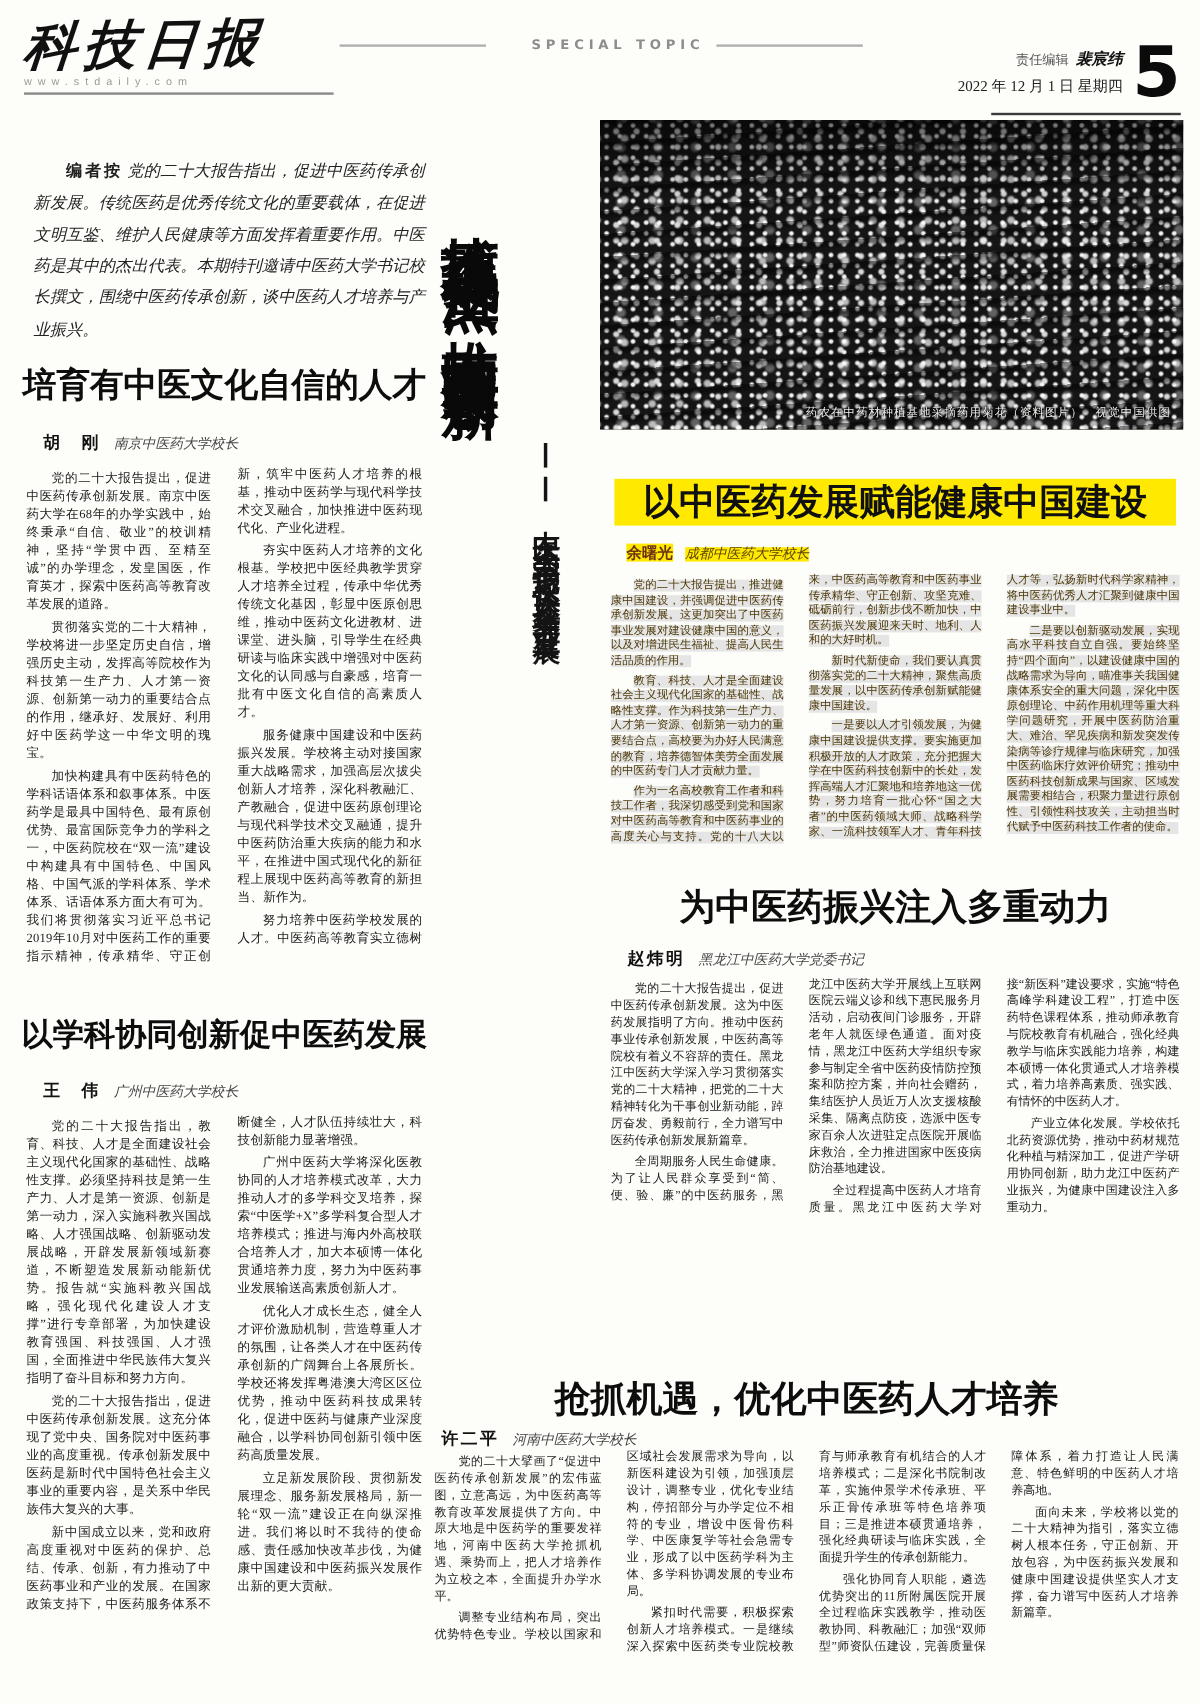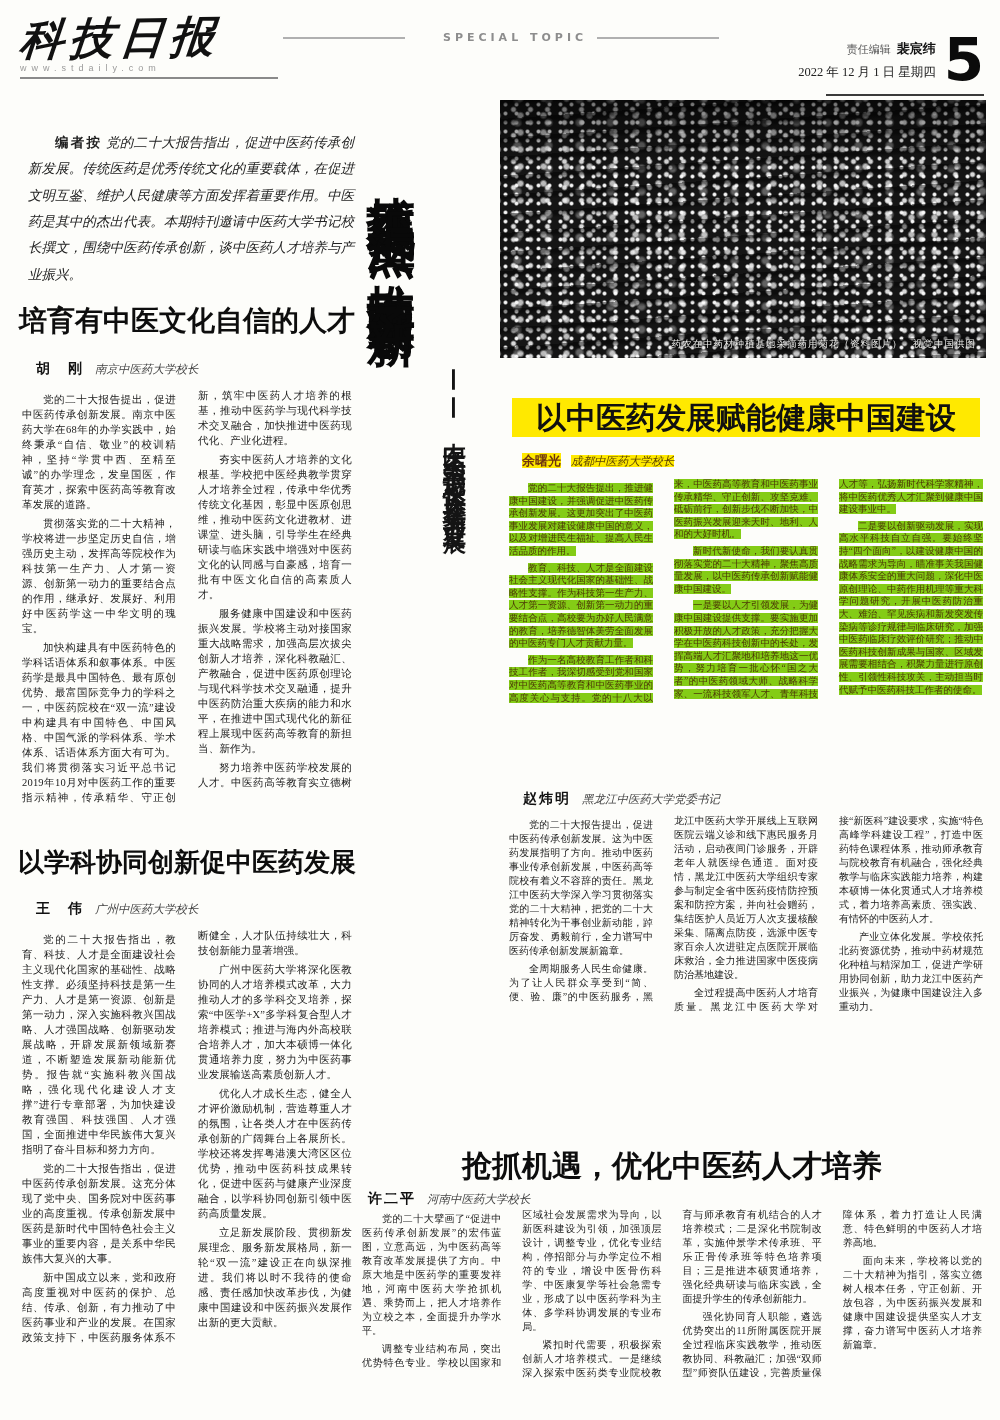--- a/index.html
+++ b/index.html
@@ -13,21 +13,21 @@
   .logo-script { font-family:"DejaVu Serif",serif; font-style:italic; font-weight:bold; font-size:44px; line-height:1.1; letter-spacing:6px; transform:skewX(-6deg) rotate(-1deg); display:inline-block; color:#111; }
   .logo-url { font-size:9px; letter-spacing:5px; color:#9a9a9a; margin-top:1px; font-family:"Liberation Sans",sans-serif; }
   .banner { position:absolute; left:283px; top:26px; width:436px; text-align:center; }
   .banner-title { font-family:"DejaVu Sans","Liberation Sans",sans-serif; font-weight:bold; font-size:41px; line-height:1.1; color:#5c5c5c; letter-spacing:1px; white-space:nowrap; }
   .banner-sub { display:flex; align-items:center; gap:10px; margin-top:5px; }
   .banner-sub .rule { flex:1; height:2px; background:#b0b0b0; }
   .banner-sub .subtext { font-family:"DejaVu Sans",sans-serif; font-weight:bold; font-size:11px; letter-spacing:4px; color:#8d8d8d; white-space:nowrap;margin-left:28px; }
   .mast-right { position:absolute; right:16px; top:34px; width:158px; display:flex; align-items:flex-start; justify-content:flex-end; gap:8px; border-bottom:2px solid #3a3a3a; padding-bottom:8px; }
   .mast-right-lines { text-align:right; padding-top:6px; }
   .editor-line { font-size:11px; color:#555; white-space:nowrap; }
-  .editor-line b { font-size:13px; color:#111; margin-left:6px; }
+  .editor-line b { font-size:13px; color:#111; margin-left:6px;font-style:italic; }
   .date-line { font-size:12.5px; color:#222; margin-top:6px; white-space:nowrap; }
   .page-num { font-family:"DejaVu Sans",sans-serif; font-weight:bold; font-size:58px; line-height:0.9; color:#0b0b0b; }
   
   .editor-note { position:absolute; left:28px; top:130px; width:326px; font-style:italic; font-size:13.5px; line-height:1.95; text-align:justify; color:#222; text-indent:2em; }
   .editor-note b { font-style:normal; font-weight:bold; letter-spacing:2px; }
   
   .a-title { position:absolute; font-family:"DejaVu Sans","Liberation Sans",sans-serif; font-weight:bold; color:#0d0d0d; text-align:center; white-space:nowrap; }
   .byline { position:absolute; font-size:12px; color:#333; white-space:nowrap; }
   .byline .name { font-weight:bold; font-size:14px; color:#111; margin-right:8px; letter-spacing:2px; }
   .byline .affil { font-style:italic; font-size:11.5px; color:#444; }
@@ -54,21 +54,21 @@
     background-position:0 0, 0 0, 0 0, 5px 3px, 9px 7px, 2px 11px;
   }
   .photo-caption { position:absolute; right:10px; bottom:7px; color:#f0f0ee; font-size:9.5px; letter-spacing:1px; text-shadow:0 0 3px #000, 0 0 2px #000; font-family:"Liberation Sans",sans-serif; }
   
   .hl-bg { background:#ffe900; }
   .a3-title-wrap { position:absolute; left:505px; top:398px; width:482px; text-align:center; }
   .a3-title-wrap .a3-title { font-family:"DejaVu Sans",sans-serif; font-weight:bold; font-size:30px; color:#101010; padding:2px 24px; white-space:nowrap; }
   .a3-byline { position:absolute; left:522px; top:452px; font-size:11.5px; white-space:nowrap; }
   .a3-byline .name { font-weight:bold; font-size:13px; color:#6e3410; margin-right:7px; }
   .a3-byline .affil { font-style:italic; color:#5d4303; }
-  .hl-body p span { background:#84cc16; color:#4c3806; box-decoration-break:clone; -webkit-box-decoration-break:clone; }
+  .hl-body p span { background:#e5e5e5; color:#4c3806; box-decoration-break:clone; -webkit-box-decoration-break:clone; }
   
   .a1-body { font-size:10.5px; line-height:15px; letter-spacing:.2px; }
   .a2-body { font-size:10.5px; line-height:15px; letter-spacing:.2px; }
   .a3-body { font-size:9.5px;  line-height:12.6px; }
   .a4-body { font-size:10px;   line-height:14px; }
   .a5-body { font-size:10px;   line-height:14px; }
 </style>
 </head>
 <body>
 
@@ -146,20 +146,21 @@
   <div class="body-text cols3 a3-body hl-body" style="left:505px; top:478px; width:482px; height:228px;">
       <p><span>党的二十大报告提出，推进健康中国建设，并强调促进中医药传承创新发展。这更加突出了中医药事业发展对建设健康中国的意义，以及对增进民生福祉、提高人民生活品质的作用。</span></p>
       <p><span>教育、科技、人才是全面建设社会主义现代化国家的基础性、战略性支撑。作为科技第一生产力、人才第一资源、创新第一动力的重要结合点，高校要为办好人民满意的教育，培养德智体美劳全面发展的中医药专门人才贡献力量。</span></p>
       <p><span>作为一名高校教育工作者和科技工作者，我深切感受到党和国家对中医药高等教育和中医药事业的高度关心与支持。党的十八大以来，中医药高等教育和中医药事业传承精华、守正创新、攻坚克难、砥砺前行，创新步伐不断加快，中医药振兴发展迎来天时、地利、人和的大好时机。</span></p>
       <p><span>新时代新使命，我们要认真贯彻落实党的二十大精神，聚焦高质量发展，以中医药传承创新赋能健康中国建设。</span></p>
       <p><span>一是要以人才引领发展，为健康中国建设提供支撑。要实施更加积极开放的人才政策，充分把握大学在中医药科技创新中的长处，发挥高端人才汇聚地和培养地这一优势，努力培育一批心怀“国之大者”的中医药领域大师、战略科学家、一流科技领军人才、青年科技人才等，弘扬新时代科学家精神，将中医药优秀人才汇聚到健康中国建设事业中。</span></p>
       <p><span>二是要以创新驱动发展，实现高水平科技自立自强。要始终坚持“四个面向”，以建设健康中国的战略需求为导向，瞄准事关我国健康体系安全的重大问题，深化中医原创理论、中药作用机理等重大科学问题研究，开展中医药防治重大、难治、罕见疾病和新发突发传染病等诊疗规律与临床研究，加强中医药临床疗效评价研究；推动中医药科技创新成果与国家、区域发展需要相结合，积聚力量进行原创性、引领性科技攻关，主动担当时代赋予中医药科技工作者的使命。</span></p>
       <p><span>三是要推进深度融合交叉，确保产业链创新链效能提升。要深化开放办学、开放创新、开放共赢，推动产学研教深度融合发展，加快构建传承创新发展联合体和共同体，打造更多产学研教深度融合发展新模式；深入推动高校与政府、高校与科研院所、高校与企业等融通创新、交叉协同，促进中医药科技成果转化和产业化发展，以人才链、创新链、产业链的整体效能提升，带动形成世界一流的中医药传承创新发展高地。</span></p>
     </div>
 
+  <div class="a-title" style="left:505px; top:736px; width:482px; font-size:30px;">为中医药振兴注入多重动力</div>
   <div class="byline" style="left:523px; top:790px;">
     <span class="name">赵炜明</span>
     <span class="affil">黑龙江中医药大学党委书记</span>
   </div>
   <div class="body-text cols3 a4-body" style="left:505px; top:814px; width:482px; height:300px;">
       <p>党的二十大报告提出，促进中医药传承创新发展。这为中医药发展指明了方向。推动中医药事业传承创新发展，中医药高等院校有着义不容辞的责任。黑龙江中医药大学深入学习贯彻落实党的二十大精神，把党的二十大精神转化为干事创业新动能，踔厉奋发、勇毅前行，全力谱写中医药传承创新发展新篇章。</p>
       <p>全周期服务人民生命健康。为了让人民群众享受到“简、便、验、廉”的中医药服务，黑龙江中医药大学开展线上互联网医院云端义诊和线下惠民服务月活动，启动夜间门诊服务，开辟老年人就医绿色通道。面对疫情，黑龙江中医药大学组织专家参与制定全省中医药疫情防控预案和防控方案，并向社会赠药，集结医护人员近万人次支援核酸采集、隔离点防疫，选派中医专家百余人次进驻定点医院开展临床救治，全力推进国家中医疫病防治基地建设。</p>
       <p>全过程提高中医药人才培育质量。黑龙江中医药大学对接“新医科”建设要求，实施“特色高峰学科建设工程”，打造中医药特色课程体系，推动师承教育与院校教育有机融合，强化经典教学与临床实践能力培养，构建本硕博一体化贯通式人才培养模式，着力培养高素质、强实践、有情怀的中医药人才。</p>
       <p>产业立体化发展。学校依托北药资源优势，推动中药材规范化种植与精深加工，促进产学研用协同创新，助力龙江中医药产业振兴，为健康中国建设注入多重动力。</p>
     </div>

